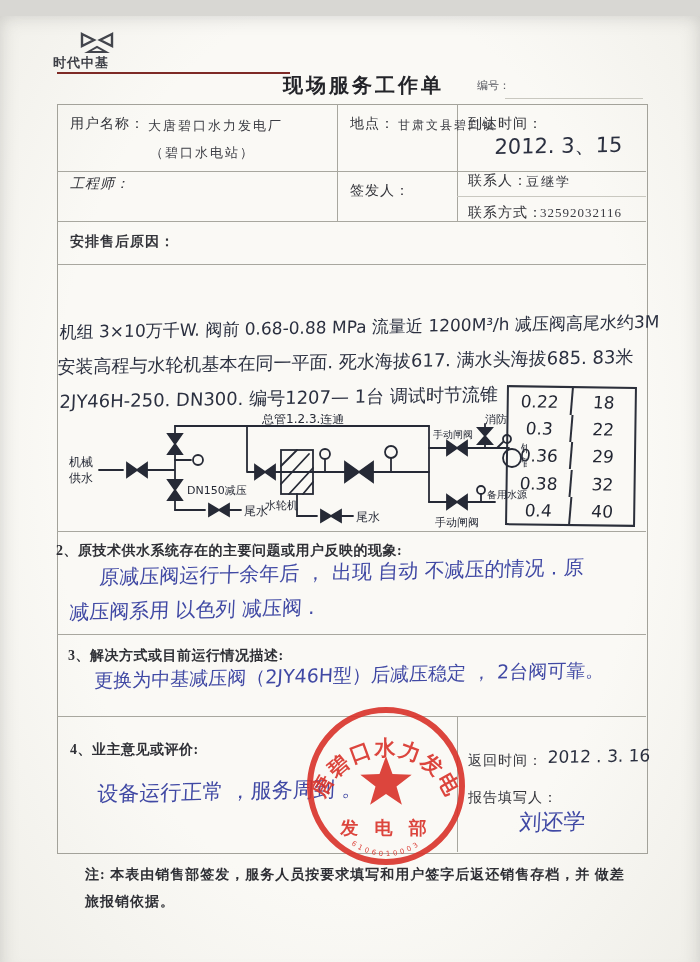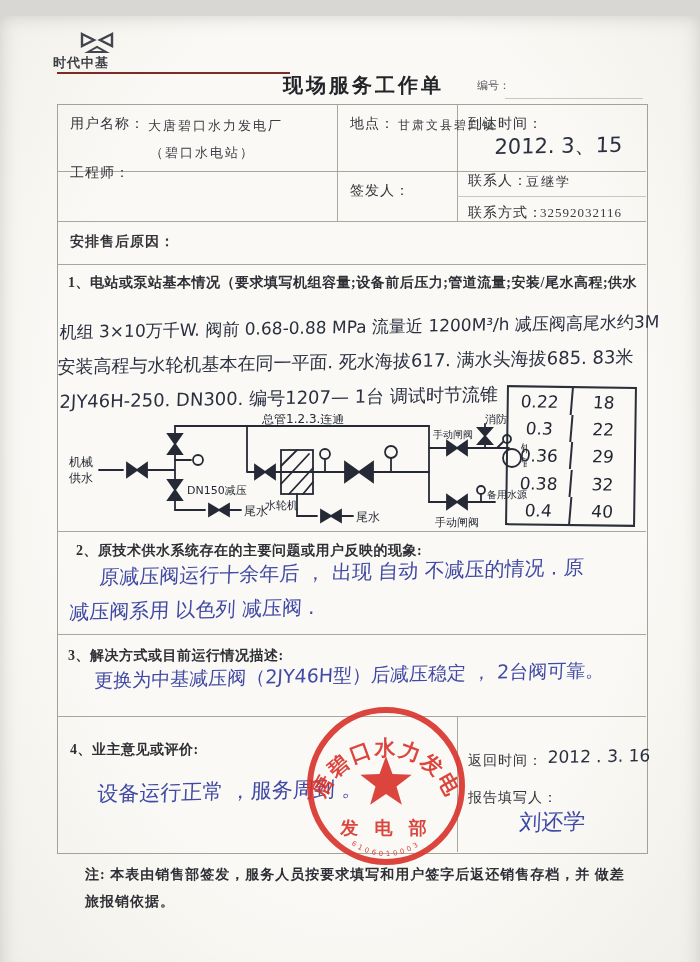--- a/index.html
+++ b/index.html
@@ -60,30 +60,29 @@
   <div class="abs lbl" style="left:70px;top:99px;">用户名称：</div>
   <div class="abs val" style="left:148px;top:101px;">大唐碧口水力发电厂</div>
   <div class="abs val" style="left:150px;top:128px;">（碧口水电站）</div>
 
   <div class="abs lbl" style="left:350px;top:99px;">地点：</div>
   <div class="abs val" style="left:398px;top:101px;font-size:12px;">甘肃文县碧口镇</div>
 
   <div class="abs lbl" style="left:468px;top:99px;">到达时间：</div>
   <div class="abs hand" style="left:495px;top:117px;font-size:21px;">2012. 3、15</div>
 
-  <div class="abs lbl" style="left:70px;top:148px;">工程师：</div>
+  <div class="abs lbl" style="left:70px;top:159px;font-style:italic;">工程师：</div>
   <div class="abs lbl" style="left:350px;top:166px;">签发人：</div>
   <div class="abs lbl" style="left:468px;top:156px;">联系人：</div>
   <div class="abs val" style="left:526px;top:157px;">豆继学</div>
   <div class="abs lbl" style="left:468px;top:188px;">联系方式：</div>
   <div class="abs val" style="left:540px;top:189px;letter-spacing:1px;">32592032116</div>
 
   <div class="abs lbl" style="left:70px;top:217px;font-weight:bold;">安排售后原因：</div>
 
-  <div class="abs heading" style="left:68px;top:255px;width:572px;">1、电站或泵站基本情况（要求填写机组容量;设备前后压力;管道流量;安装/尾水高程;供水</div>
 
   <div class="abs hand" style="left:60px;top:305px;font-size:17px;">机组 3×10万千W.  阀前 0.68-0.88 MPa   流量近 1200M³/h    减压阀高尾水约3M</div>
   <div class="abs hand" style="left:58px;top:339px;font-size:18px;">安装高程与水轮机基本在同一平面. 死水海拔617. 满水头海拔685.  83米</div>
   <div class="abs hand" style="left:60px;top:374px;font-size:18px;">2JY46H-250.  DN300.  编号1207—  1台  调试时节流锥</div>
 
   <div class="abs handtable" style="left:506px;top:370px;width:126px;height:136px;">
     <div class="row">
       <div class="c first">0.22</div>
       <div class="c">18</div>
     </div>
@@ -169,21 +168,21 @@
 
     <path d="M372,88 H438"></path>
     <polygon points="390,81 400,88 390,95" fill="#262a36"></polygon>
     <polygon points="410,81 400,88 410,95" fill="#262a36"></polygon>
     <path d="M424,88 V80"></path>
     <circle cx="424" cy="76" r="4"></circle>
     <text x="430" y="84" font-size="10" fill="#262a36" stroke="none">备用水源</text>
     <text x="378" y="112" font-size="11" fill="#262a36" stroke="none">手动闸阀</text>
   </svg>
 
-  <div class="abs heading" style="left:76px;top:523px;">2、原技术供水系统存在的主要问题或用户反映的现象:</div>
+  <div class="abs heading" style="left:56px;top:523px;">2、原技术供水系统存在的主要问题或用户反映的现象:</div>
   <div class="abs hand-blue" style="left:100px;top:548px;font-size:20px;">原减压阀运行十余年后 ， 出现 自动 不减压的情况 . 原</div>
   <div class="abs hand-blue" style="left:70px;top:583px;font-size:20px;">减压阀系用 以色列 减压阀 .</div>
 
   <div class="abs heading" style="left:68px;top:628px;">3、解决方式或目前运行情况描述:</div>
   <div class="abs hand-blue" style="left:95px;top:652px;font-size:19px;">更换为中基减压阀（2JY46H型）后减压稳定 ， 2台阀可靠。</div>
 
   <div class="abs heading" style="left:70px;top:722px;">4、业主意见或评价:</div>
   <div class="abs hand-blue" style="left:98px;top:764px;font-size:21px;">设备运行正常 ，服务周到 。</div>
 
   <div class="abs lbl" style="left:468px;top:736px;">返回时间：</div>

